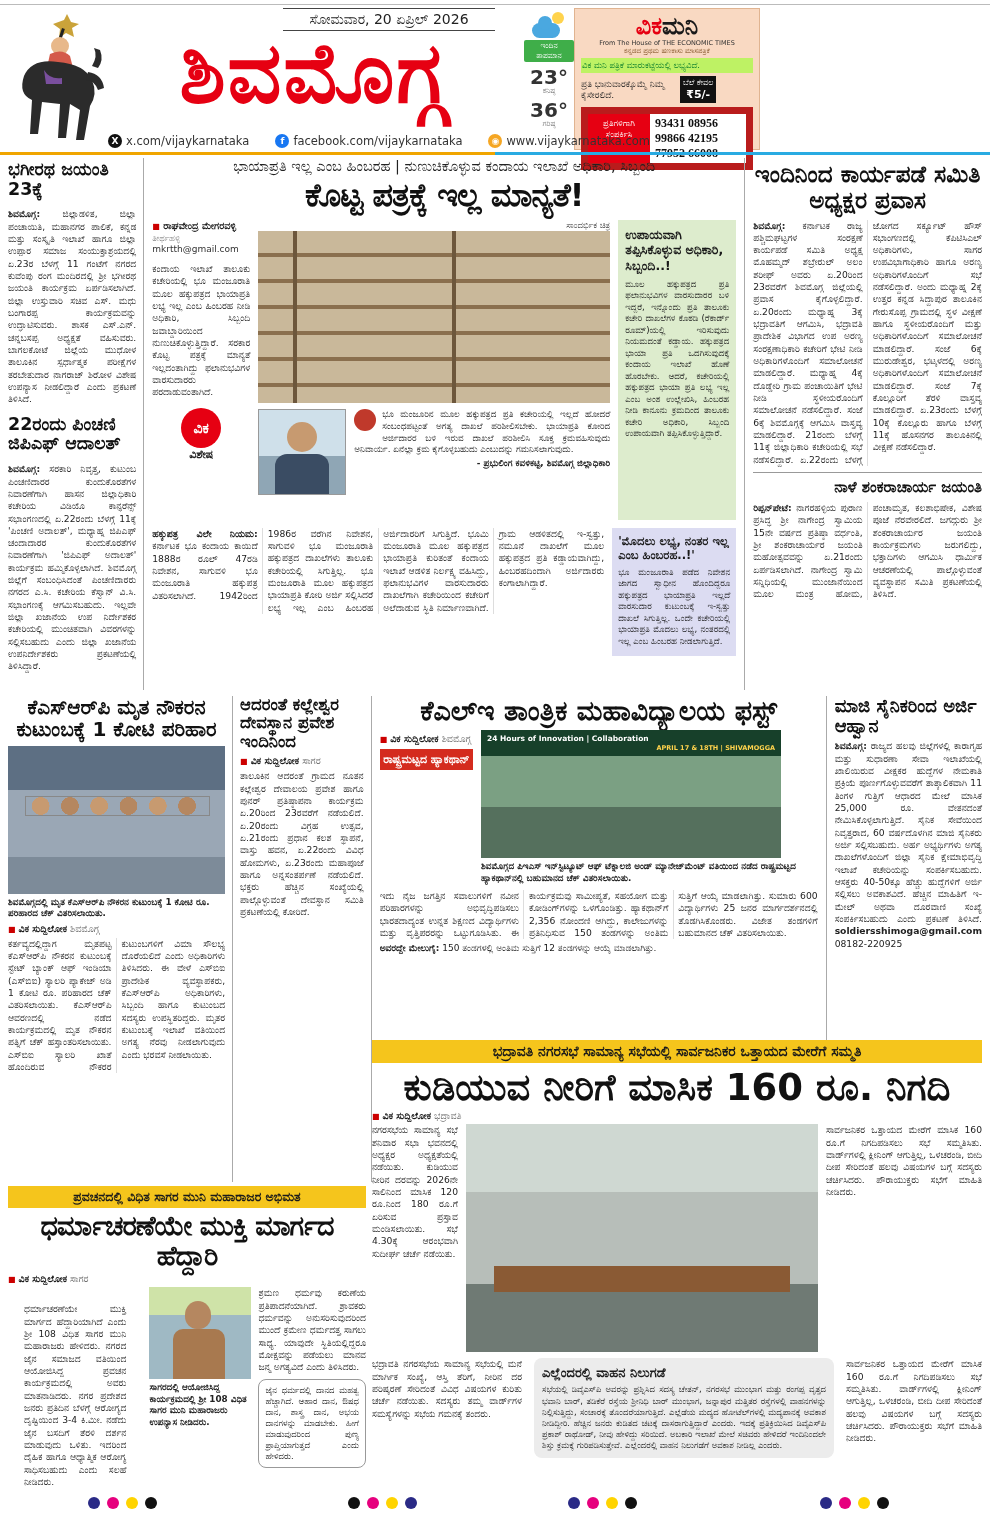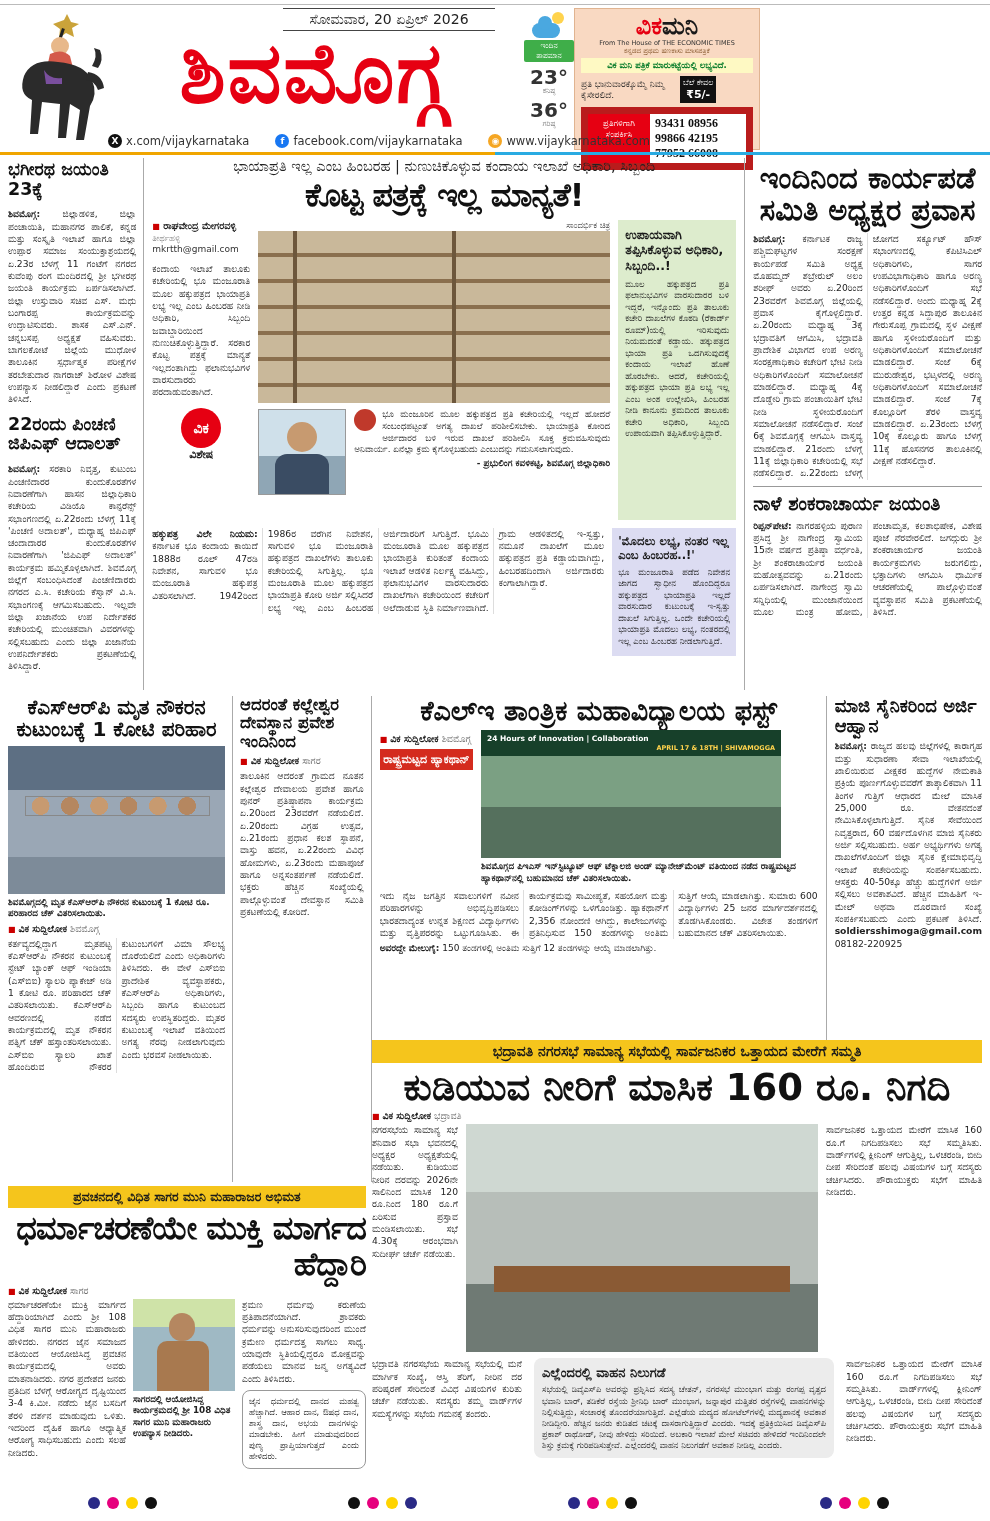--- a/index.html
+++ b/index.html
@@ -37,21 +37,21 @@
   .wcloud{position:absolute;left:0;bottom:0;width:28px;height:15px;border-radius:10px;background:#4aa8e0;}
   .wcloud:before{content:"";position:absolute;left:6px;top:-7px;width:14px;height:14px;border-radius:50%;background:#4aa8e0;}
   .wlabel{display:inline-block;background:#3fae49;color:#fff;border-radius:2px;padding:1px 3px;font-size:7.5px;margin-top:2px;}
   .temp{font-size:20px;font-weight:bold;color:#333;line-height:1;margin-top:5px;}
   .temp small{font-size:7.5px;font-weight:normal;display:block;color:#777;}
   .vkad{width:186px;background:#f9d9c2;border:1px solid #e0b491;padding:5px 6px;font-size:9px;box-sizing:border-box;}
   .vkad .logo{text-align:center;font-weight:bold;font-size:24px;line-height:1;}
   .vkad .logo .red{color:#e60012;} 
   .vkad .from{font-size:6.5px;text-align:center;color:#333;margin-top:1px;}
   .vkad .tag{font-size:7px;text-align:center;color:#7a4a1e;}
-  .vkad .l1{background:#fef9c3;color:#0a7d2c;font-size:8.5px;text-align:center;margin-top:3px;padding:2px 1px;font-weight:bold;}
+  .vkad .l1{background:#bef264;color:#0a7d2c;font-size:8.5px;text-align:left;margin-top:3px;padding:2px 1px;font-weight:normal;}
   .vkad .midrow{display:flex;align-items:center;gap:3px;margin-top:3px;}
   .vkad .l2{font-size:9px;color:#222;width:96px;}
   .price{background:#111;color:#fff;font-size:8px;text-align:center;padding:2px 3px;}
   .price b{display:block;font-size:11px;}
   .contact{display:flex;border:7px solid #b91c1c;background:#fff;margin-top:4px;}
   .contact .cl{background:#e60012;color:#fff;font-size:8.5px;padding:4px 3px;width:56px;text-align:center;}
   .contact .ph{padding:2px 5px;font-weight:bold;font-size:12px;font-family:"Liberation Serif",serif;color:#111;line-height:1.25;}
   .mastrule{position:absolute;top:152px;left:0;right:0;height:3px;
     background:linear-gradient(90deg,#f0a500 0%,#f0a500 50%,#29abe2 50%,#29abe2 100%);}
 
@@ -102,22 +102,22 @@
   .quote .attr{font-weight:bold;display:block;text-align:right;margin-top:2px;}
   .qmark{width:22px;height:22px;border-radius:50%;background:#c0392b;float:left;margin:0 6px 2px 0;}
   .grbox{background:#ddeccd;padding:7px 7px;height:300px;box-sizing:border-box;}
   .grbox .t{font-weight:bold;font-size:12.5px;line-height:1.25;margin-bottom:5px;}
   .grbox .b,.pubox .b{font-size:8.6px;line-height:1.34;text-align:justify;}
   .lowgrid{display:flex;gap:8px;margin-top:8px;}
   .lowtext{width:452px;}
   .subhead{font-weight:bold;font-size:9.4px;}
   .pubox{width:124px;background:#dcdcf2;padding:6px;box-sizing:border-box;height:128px;}
   .pubox .t{font-weight:bold;font-size:11.5px;line-height:1.25;margin-bottom:4px;}
-  .colR .hl1{font-size:29px;text-align:center;margin:4px 0 6px;}
-  .colR .hl2{font-size:19px;text-align:left;margin:4px 0 6px;}
+  .colR .hl1{font-size:23px;text-align:center;margin:4px 0 6px;}
+  .colR .hl2{font-size:15px;text-align:right;margin:4px 0 6px;}
 
   
   .row-mid{position:absolute;top:696px;left:8px;right:8px;height:486px;display:flex;}
   .mcA{width:232px;padding-right:7px;border-right:1px solid #aaa;}
   .mcA .hl{font-size:20px;text-align:center;margin-bottom:5px;}
   .ksrpphoto{height:148px;background:linear-gradient(180deg,#5d6f83 30%,#9aa7b5 30% 75%,#7d8b99 75%);}
   .ksrpphoto:before{content:"";position:absolute;left:34%;top:58%;width:90px;height:30px;background:#f4f4f0;border:1px solid #888;}
   .pheads:before{content:"";position:absolute;left:8%;top:34%;width:84%;height:18px;
      background:radial-gradient(circle 9px at 8% 50%,#c79a70 97%,transparent),radial-gradient(circle 9px at 24% 50%,#b58760 97%,transparent),
      radial-gradient(circle 9px at 40% 50%,#c79a70 97%,transparent),radial-gradient(circle 9px at 56% 50%,#b58760 97%,transparent),
@@ -146,21 +146,21 @@
   .wphoto{width:352px;height:228px;background:linear-gradient(180deg,#cfd8d2 0 30%,#b7beb9 30% 70%,#6f7a74 70%);}
   .wphoto:before{content:"";position:absolute;left:8%;top:62%;width:84%;height:26px;background:#8a5a34;}
   .wc3{width:156px;}
   .wrow2{display:flex;gap:12px;margin-top:6px;}
   .wb2{width:150px;}
   .graybox{width:300px;background:#ececec;border-radius:8px;padding:7px 8px;box-sizing:border-box;}
   .graybox .t{font-weight:bold;font-size:13px;margin-bottom:3px;}
   .graybox .b{font-size:8.4px;line-height:1.32;text-align:justify;}
   .wb3{flex:1;}
   .dharma{position:absolute;top:1186px;left:8px;width:358px;}
-  .dharma .hl{font-size:32px;text-align:right;margin:3px 0 2px;letter-spacing:-1px;}
+  .dharma .hl{font-size:27px;text-align:center;margin:3px 0 2px;letter-spacing:-1px;}
   .dgrid{display:flex;gap:7px;margin-top:2px;}
   .dc1{width:118px;}
   .dc2{width:102px;}
   .monk{width:102px;height:92px;background:linear-gradient(180deg,#cfe3a8 0 30%,#9fb9c4 30%);position:relative;}
   .monk:before{content:"";position:absolute;left:36px;top:14px;width:26px;height:28px;border-radius:50% 50% 45% 45%;background:#b58760;}
   .monk:after{content:"";position:absolute;left:24px;top:42px;width:52px;height:50px;border-radius:10px 10px 0 0;background:#a8794f;}
   .dc3{width:124px;}
   .dbox{border:1px solid #999;border-radius:8px;padding:5px 6px;margin-top:5px;font-size:8.4px;line-height:1.32;text-align:justify;}
 
   
@@ -421,21 +421,21 @@
   </section>
 
   <section class="dharma">
     <div class="ybar" style="font-size:12.5px;">ಪ್ರವಚನದಲ್ಲಿ ವಿಧಿತ ಸಾಗರ ಮುನಿ ಮಹಾರಾಜರ ಅಭಿಮತ</div>
     <div class="hl">ಧರ್ಮಾಚರಣೆಯೇ ಮುಕ್ತಿ ಮಾರ್ಗದ ಹೆದ್ದಾರಿ</div>
     <div class="byline" style="margin:0;">
       <span class="sq">■</span> <b>ವಿಕ ಸುದ್ದಿಲೋಕ</b>
       <span class="pl">ಸಾಗರ</span>
     </div>
     <div class="dgrid">
-      <p class="body dc1" style="margin:0;">ಧರ್ಮಾಚರಣೆಯೇ ಮುಕ್ತಿ ಮಾರ್ಗದ ಹೆದ್ದಾರಿಯಾಗಿದೆ ಎಂದು ಶ್ರೀ 108 ವಿಧಿತ ಸಾಗರ ಮುನಿ ಮಹಾರಾಜರು ಹೇಳಿದರು. ನಗರದ ಜೈನ ಸಮಾಜದ ವತಿಯಿಂದ ಆಯೋಜಿಸಿದ್ದ ಪ್ರವಚನ ಕಾರ್ಯಕ್ರಮದಲ್ಲಿ ಅವರು ಮಾತನಾಡಿದರು. ನಗರ ಪ್ರದೇಶದ ಜನರು ಪ್ರತಿದಿನ ಬೆಳಗ್ಗೆ ಆರೋಗ್ಯದ ದೃಷ್ಟಿಯಿಂದ 3-4 ಕಿ.ಮೀ. ನಡೆದು ಜೈನ ಬಸದಿಗೆ ತೆರಳಿ ದರ್ಶನ ಮಾಡುವುದು ಒಳಿತು. ಇದರಿಂದ ದೈಹಿಕ ಹಾಗೂ ಆಧ್ಯಾತ್ಮಿಕ ಆರೋಗ್ಯ ಸಾಧಿಸಬಹುದು ಎಂದು ಸಲಹೆ ನೀಡಿದರು.</p>
+      <p class="body dc1" style="margin:16px;">ಧರ್ಮಾಚರಣೆಯೇ ಮುಕ್ತಿ ಮಾರ್ಗದ ಹೆದ್ದಾರಿಯಾಗಿದೆ ಎಂದು ಶ್ರೀ 108 ವಿಧಿತ ಸಾಗರ ಮುನಿ ಮಹಾರಾಜರು ಹೇಳಿದರು. ನಗರದ ಜೈನ ಸಮಾಜದ ವತಿಯಿಂದ ಆಯೋಜಿಸಿದ್ದ ಪ್ರವಚನ ಕಾರ್ಯಕ್ರಮದಲ್ಲಿ ಅವರು ಮಾತನಾಡಿದರು. ನಗರ ಪ್ರದೇಶದ ಜನರು ಪ್ರತಿದಿನ ಬೆಳಗ್ಗೆ ಆರೋಗ್ಯದ ದೃಷ್ಟಿಯಿಂದ 3-4 ಕಿ.ಮೀ. ನಡೆದು ಜೈನ ಬಸದಿಗೆ ತೆರಳಿ ದರ್ಶನ ಮಾಡುವುದು ಒಳಿತು. ಇದರಿಂದ ದೈಹಿಕ ಹಾಗೂ ಆಧ್ಯಾತ್ಮಿಕ ಆರೋಗ್ಯ ಸಾಧಿಸಬಹುದು ಎಂದು ಸಲಹೆ ನೀಡಿದರು.</p>
       <div class="dc2">
         <div class="monk"></div>
         <div class="caption">ಸಾಗರದಲ್ಲಿ ಆಯೋಜಿಸಿದ್ದ ಕಾರ್ಯಕ್ರಮದಲ್ಲಿ ಶ್ರೀ 108 ವಿಧಿತ ಸಾಗರ ಮುನಿ ಮಹಾರಾಜರು ಉಪನ್ಯಾಸ ನೀಡಿದರು.</div>
       </div>
       <div class="dc3">
         <p class="body" style="margin:0;">ಶ್ರಮಣ ಧರ್ಮವು ಕರುಣೆಯ ಪ್ರತಿಪಾದನೆಯಾಗಿದೆ. ಶ್ರಾವಕರು ಧರ್ಮವನ್ನು ಅನುಸರಿಸುವುದರಿಂದ ಮುಂದೆ ಕ್ರಮೇಣ ಧರ್ಮದತ್ತ ಸಾಗಲು ಸಾಧ್ಯ. ಯಾವುದೇ ಸ್ಥಿತಿಯಲ್ಲಿದ್ದರೂ ಮೋಕ್ಷವನ್ನು ಪಡೆಯಲು ಮಾನವ ಜನ್ಮ ಅಗತ್ಯವಿದೆ ಎಂದು ತಿಳಿಸಿದರು.</p>
         <div class="dbox">ಜೈನ ಧರ್ಮದಲ್ಲಿ ದಾನದ ಮಹತ್ವ ಹೆಚ್ಚಾಗಿದೆ. ಆಹಾರ ದಾನ, ಔಷಧ ದಾನ, ಶಾಸ್ತ್ರ ದಾನ, ಅಭಯ ದಾನಗಳನ್ನು ಮಾಡಬೇಕು. ಹೀಗೆ ಮಾಡುವುದರಿಂದ ಪುಣ್ಯ ಪ್ರಾಪ್ತಿಯಾಗುತ್ತದೆ ಎಂದು ಹೇಳಿದರು.</div>
       </div>
     </div>
   </section>

